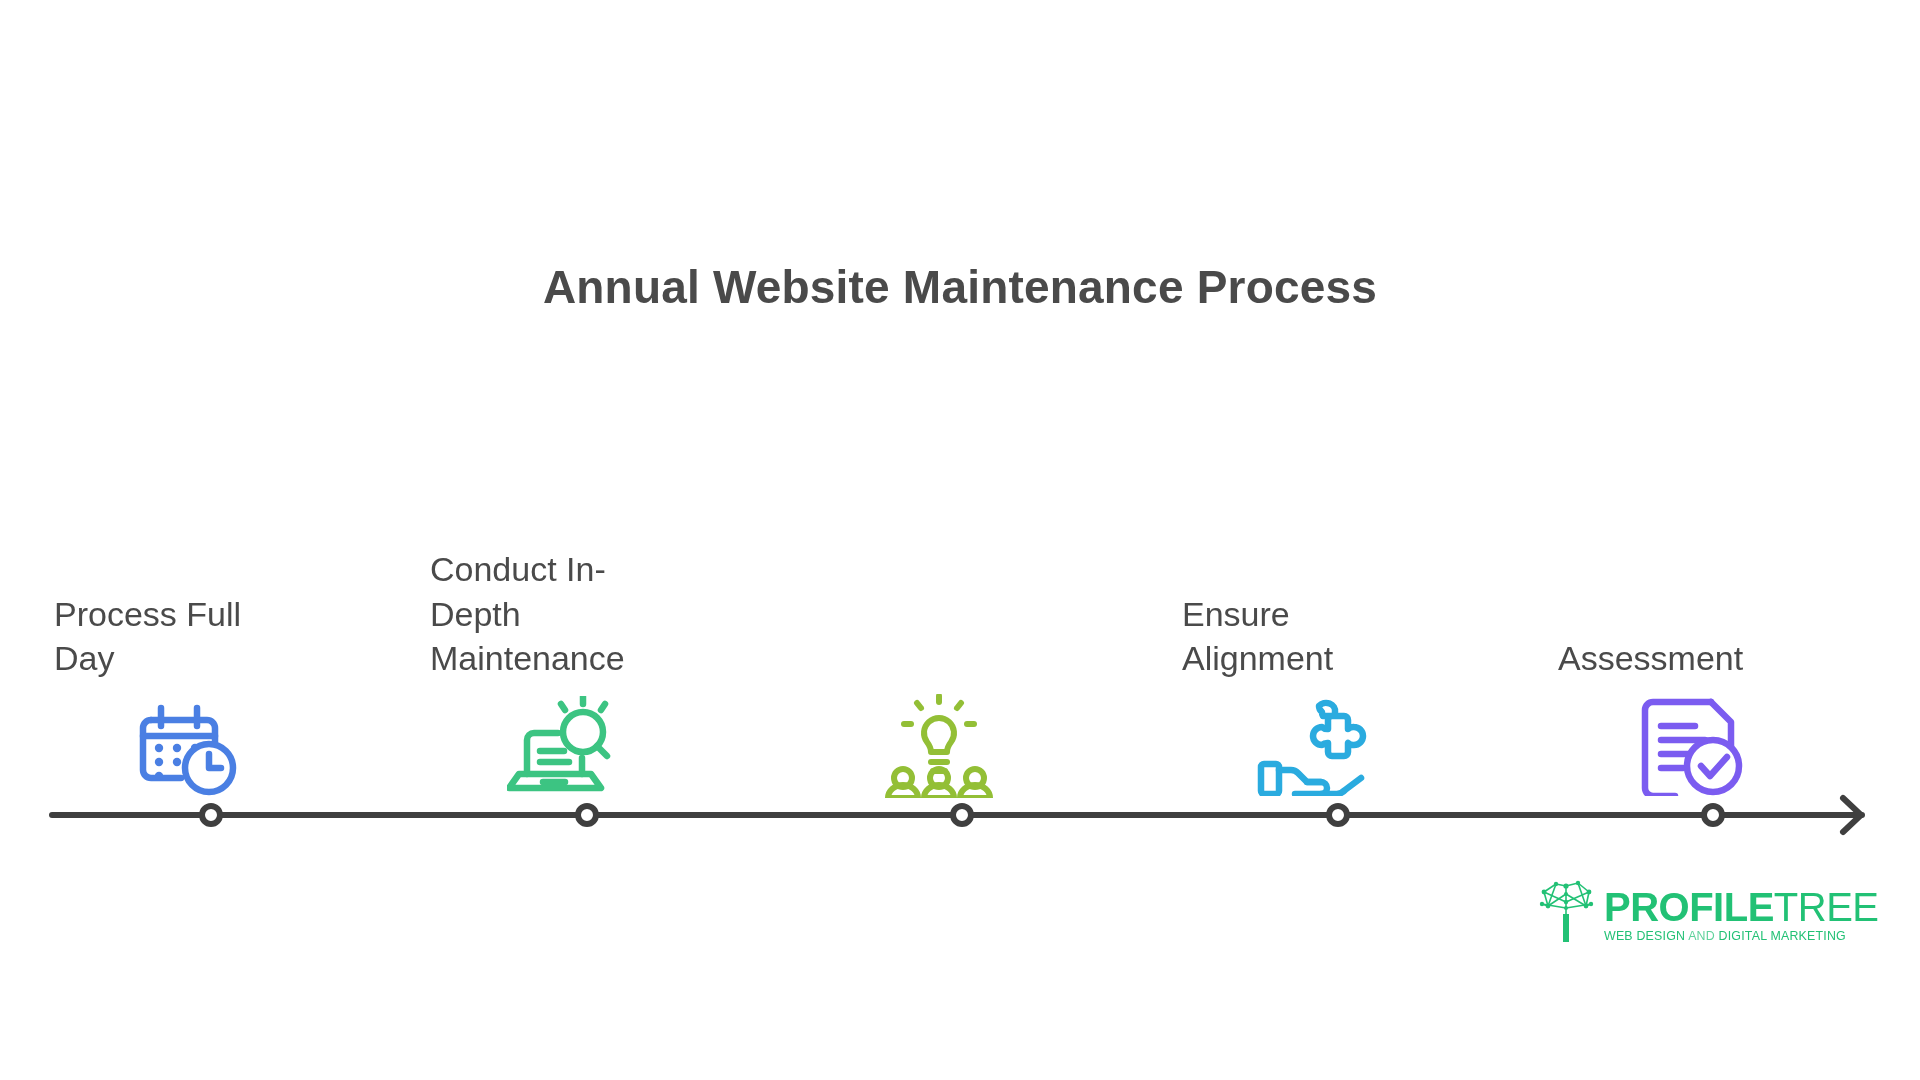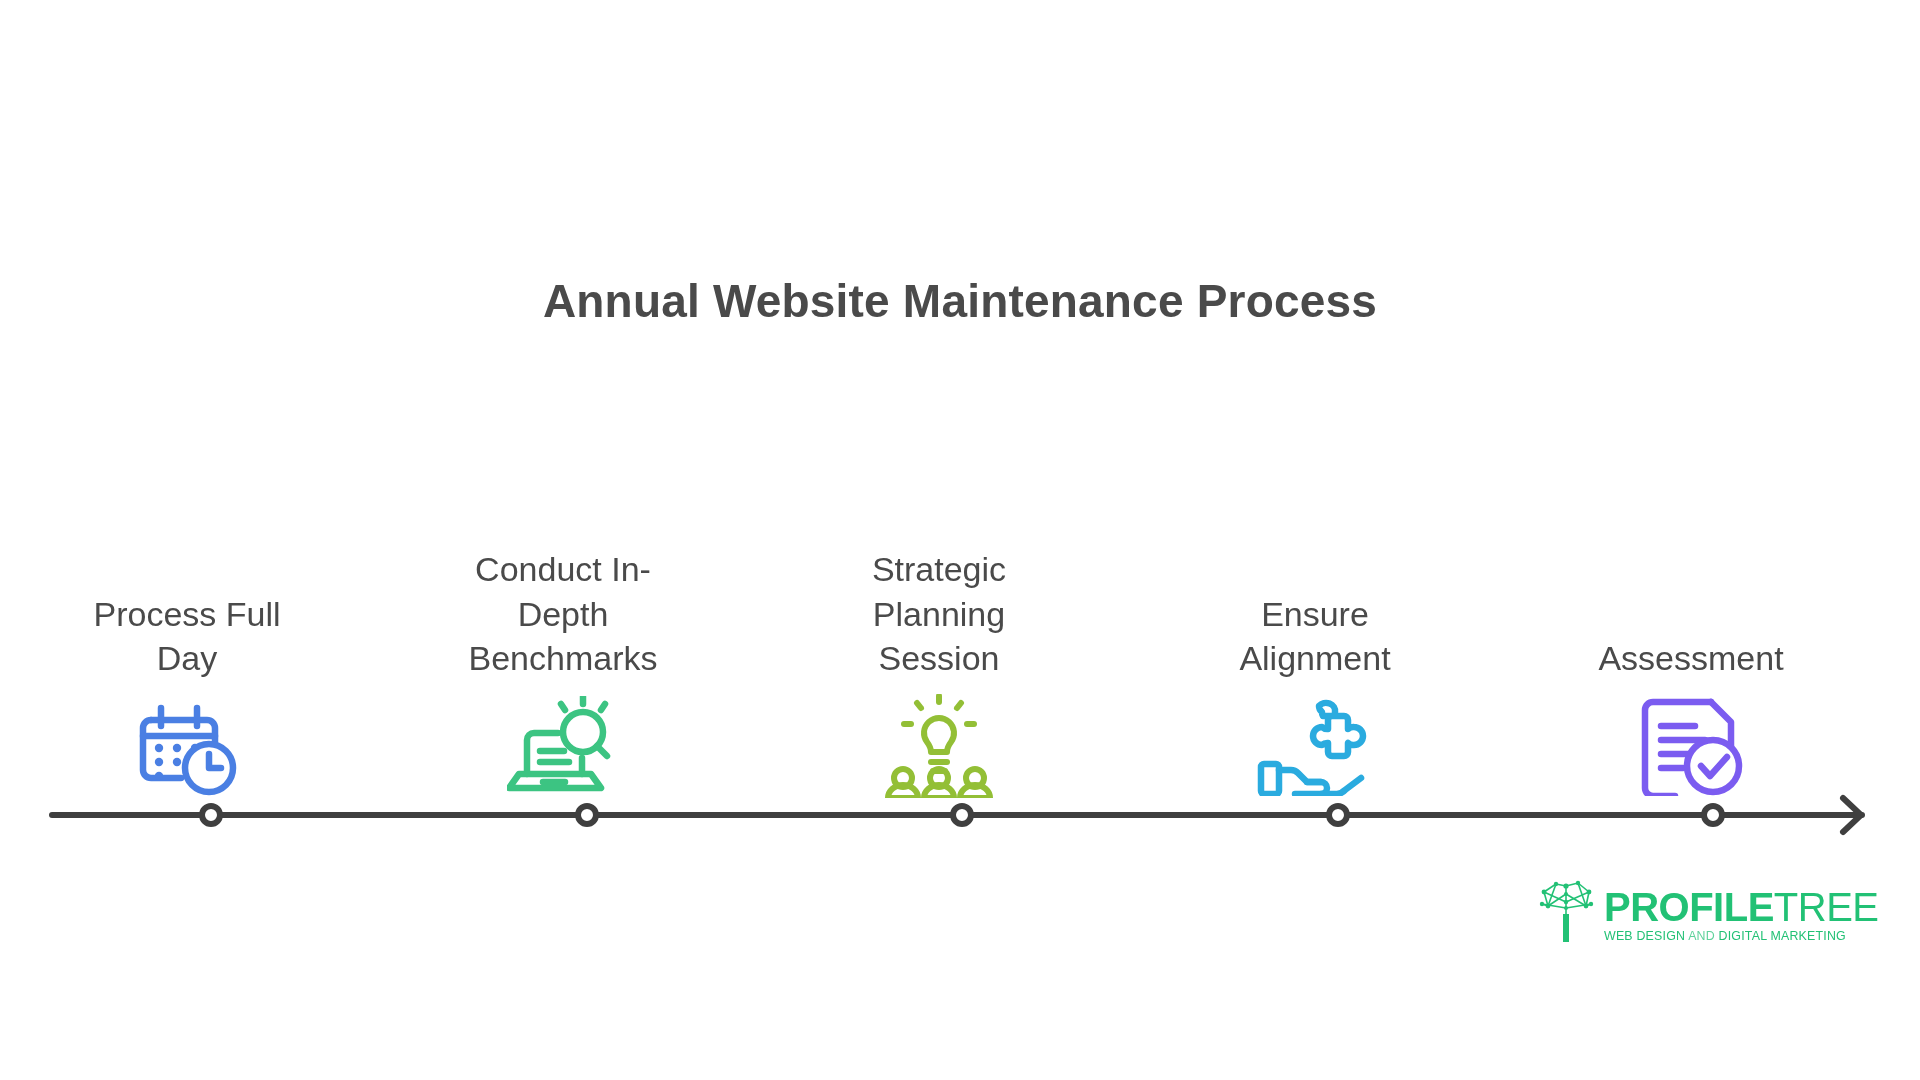--- a/index.html
+++ b/index.html
@@ -26,21 +26,20 @@
     position: absolute;
     left: 0;
     top: 262px;
     width: 1920px;
     text-align: center;
     font-size: 46px;
     font-weight: bold;
     color: #4a4a4a;
     letter-spacing: 0.2px;
     line-height: 1.1;
-    margin-top: 14px;
   }
 
   .steps {
     position: absolute;
     left: 52px;
     top: 470px;
     width: 1824px;
     height: 330px;
     display: flex;
     flex-direction: row;
@@ -54,21 +53,20 @@
     align-items: center;
     justify-content: flex-end;
     height: 100%;
   }
   .step-spacer { width: 106px; flex: 0 0 106px; }
 
   .step-label {
     font-size: 34px;
     line-height: 1.3;
     color: #4a4a4a;
-    text-align: center;
     font-weight: normal;
     width: 100%;
     padding: 0 2px;
     box-sizing: border-box;
   }
   .step-icon {
     margin-top: 12px;
     width: 120px;
     height: 108px;
     display: flex;
@@ -169,21 +167,21 @@
         </svg>
       </div>
     </div>
 
     <div class="step-spacer"></div>
 
     <div class="step">
       <div class="step-label">
         <div>Conduct In-</div>
         <div>Depth</div>
-        <div>Benchmarks</div>
+        <div>Maintenance</div>
       </div>
       <div class="step-icon">
         <svg width="112" height="100" viewBox="0 0 112 100">
           <g fill="none" stroke="#3cc482" stroke-width="6.5" stroke-linecap="round" stroke-linejoin="round">
             <path d="M20 78 V44 a7 7 0 0 1 7 -7 h24"></path>
             <path d="M75 62 v16"></path>
             <path d="M12 78 h72 l10 14 H2 z"></path>
             <line x1="36" y1="86" x2="58" y2="86"></line>
             <line x1="33" y1="55" x2="57" y2="55"></line>
             <line x1="33" y1="66" x2="62" y2="66"></line>
@@ -193,25 +191,20 @@
             <line x1="58" y1="14" x2="54" y2="8"></line>
             <line x1="94" y1="14" x2="98" y2="8"></line>
           </g>
         </svg>
       </div>
     </div>
 
     <div class="step-spacer"></div>
 
     <div class="step">
-      <div class="step-label">
-        <div>Strategic</div>
-        <div>Planning</div>
-        <div>Session</div>
-      </div>
       <div class="step-icon">
         <svg width="112" height="104" viewBox="0 0 112 104">
           <g fill="none" stroke="#93bf36" stroke-width="6" stroke-linecap="round" stroke-linejoin="round">
             <path d="M56 8 v-6"></path>
             <path d="M38 14 l-4 -5"></path>
             <path d="M74 14 l4 -5"></path>
             <path d="M28 30 h-7"></path>
             <path d="M84 30 h7"></path>
             <path d="M44 48 a15 15 0 1 1 24 0 c-3 4 -4 6 -4 10 h-16 c0 -4 -1 -6 -4 -10 z"></path>
             <line x1="48" y1="68" x2="64" y2="68"></line>

